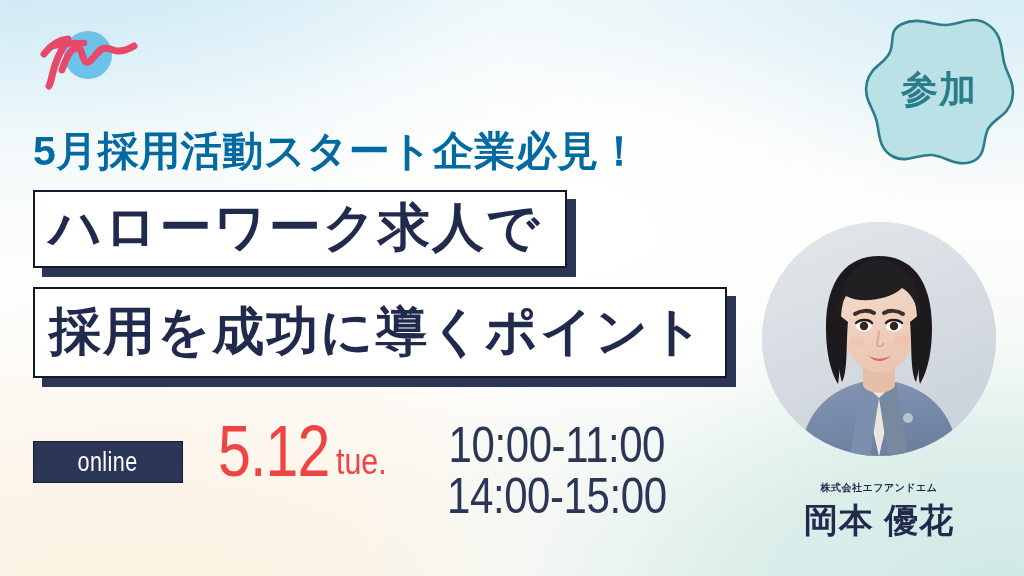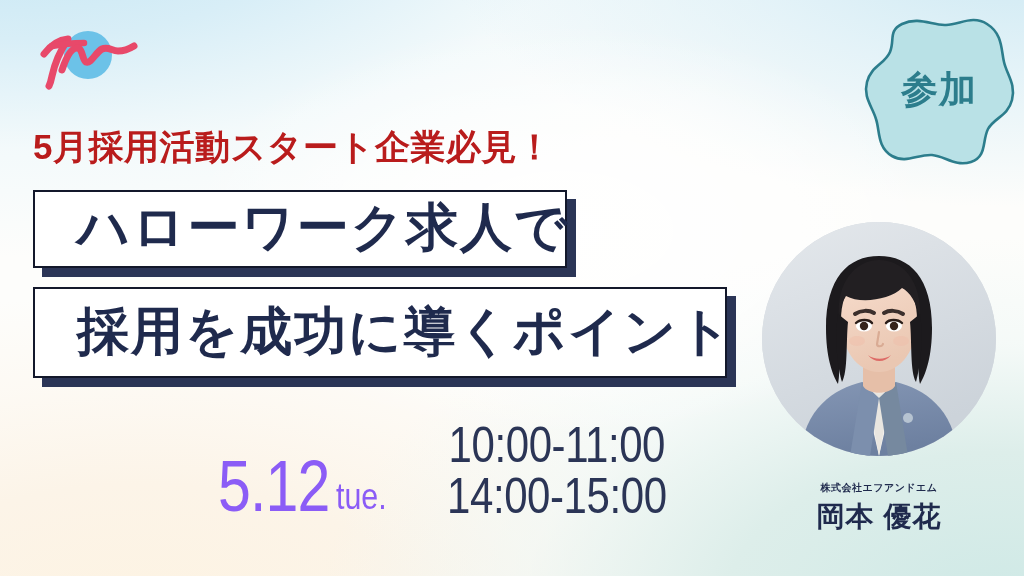--- a/index.html
+++ b/index.html
@@ -76,22 +76,22 @@
     line-height:1.04;
     transform:translateY(-1px);
     pointer-events:none;
   }
   .badge-free .badge-line { font-size:37px; }
 
   
   .kicker {
     position:absolute;
     left:33px; top:124px;
-    color:#b91c1c;
-    font-size:35px;
+    color:#0369a1;
+    font-size:41px;
     font-weight:700;
     letter-spacing:0.5px;
     white-space:nowrap;
     text-shadow:0 1px 0 rgba(255,255,255,0.55);
   }
 
   
   .headline-box {
     position:absolute;
     background:#ffffff;
@@ -101,21 +101,20 @@
     align-items:center;
     padding:0 14px 4px 14px;
   }
   .headline-box .hl-text {
     color:#1f2a4d;
     font-weight:700;
     font-size:52px;
     letter-spacing:2px;
     white-space:nowrap;
     line-height:1;
-    margin-left:28px;
   }
   #hl1 { left:33px; top:190px; width:534px; height:78px; }
   #hl2 { left:33px; top:287px; width:694px; height:91px; }
 
   
   .online-chip {
     position:absolute;
     left:33px; top:441px;
     width:150px; height:42px;
     background:#2b3556;
@@ -130,22 +129,21 @@
     transform:scaleX(0.80);
     display:inline-block;
     transform-origin:center;
   }
 
   .date-wrap {
     position:absolute;
     left:218px; top:418px;
     display:flex;
     align-items:flex-end;
-    color:#8b5cf6;
-    margin-top:35px;
+    color:#ef4444;
   }
   .date-big {
     font-size:72px;
     font-weight:400;
     line-height:0.92;
     letter-spacing:-1px;
     transform:scaleX(0.82);
     transform-origin:left bottom;
     display:inline-block;
   }
@@ -196,21 +194,21 @@
     color:#1f2a4d;
   }
   .speaker-company {
     font-size:10px;
     font-weight:700;
     letter-spacing:0.5px;
     line-height:1.2;
     margin-bottom:8px;
   }
   .speaker-name {
-    font-size:28px;
+    font-size:34px;
     font-weight:700;
     letter-spacing:1px;
     line-height:1.1;
   }
 </style>
 </head>
 <body>
 
 <div class="stage">
 
@@ -246,20 +244,23 @@
 
   <div class="kicker">5月採用活動スタート企業必見！</div>
 
   <div class="headline-box" id="hl1">
     <span class="hl-text">ハローワーク求人で</span>
   </div>
   <div class="headline-box" id="hl2">
     <span class="hl-text">採用を成功に導くポイント</span>
   </div>
 
+  <div class="online-chip">
+    <span>online</span>
+  </div>
 
   <div class="date-wrap">
     <span class="date-big">5.12</span>
     <span class="date-dow">tue.</span>
   </div>
 
   <div class="times">
     <span class="time-line">10:00-11:00</span>
     <span class="time-line">14:00-15:00</span>
   </div>

